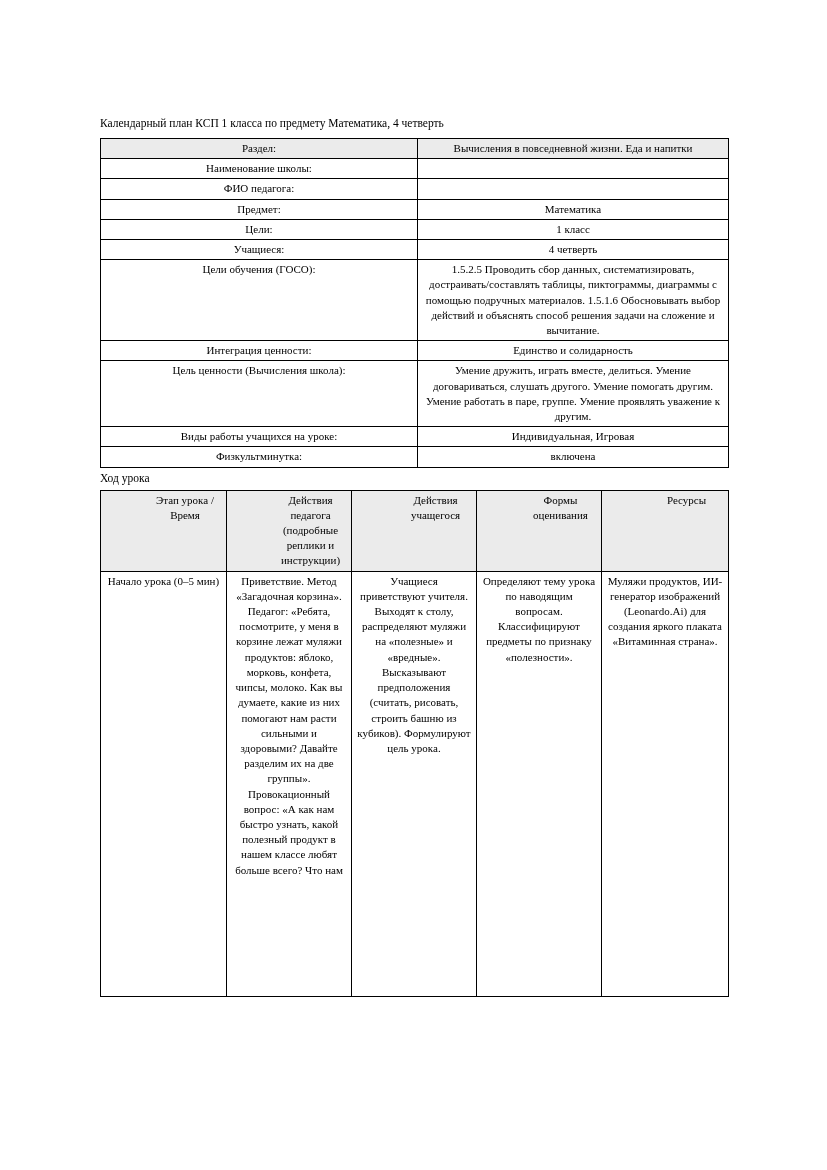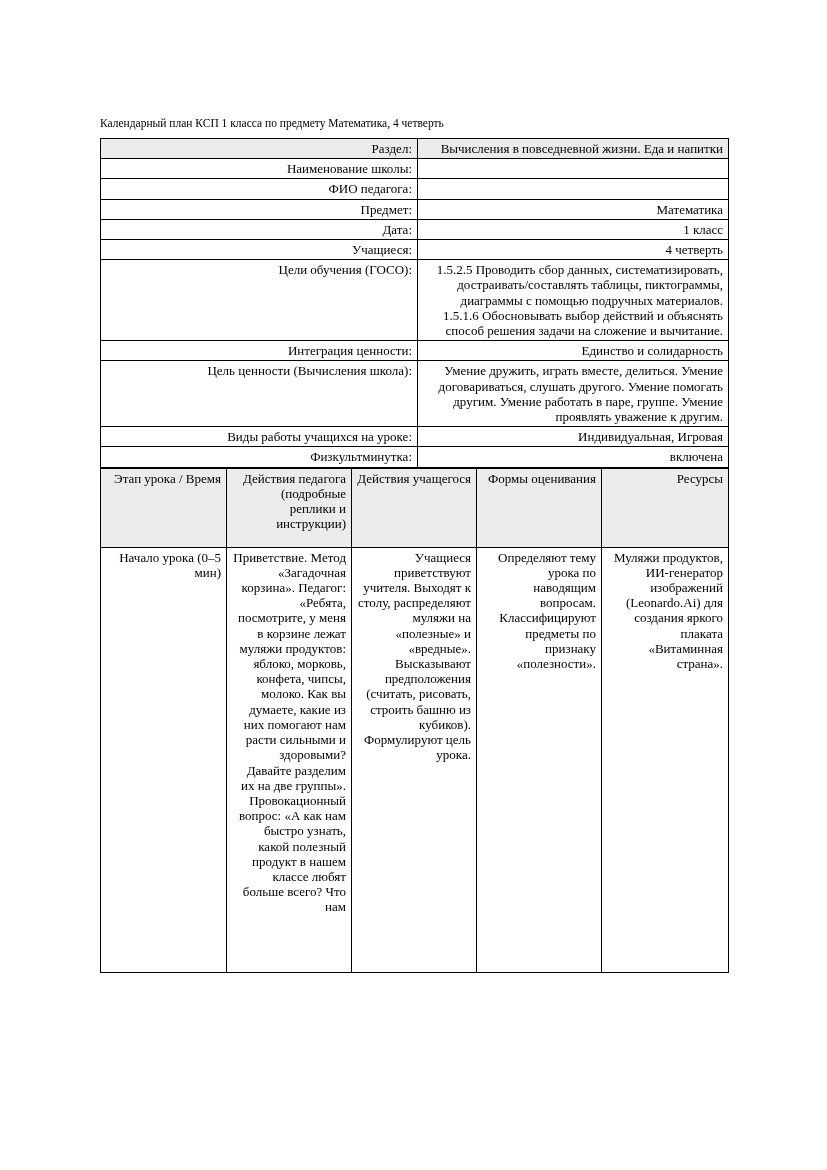--- a/index.html
+++ b/index.html
@@ -36,42 +36,43 @@
   table {
     border-collapse: collapse;
     table-layout: fixed;
     width: 628px;
     border: 1px solid #000000;
   }
   table td, table th {
     border: 1px solid #000000;
     vertical-align: top;
     padding: 2px 5px 2px 5px;
-    font-size: 13px;
+    font-size: 11px;
     line-height: 15.2px;
     font-weight: normal;
-    text-align: right;
+    text-align: center;
     word-wrap: break-word;
     overflow-wrap: break-word;
   }
   
   .info-table col.c-label { width: 317px; }
   .info-table col.c-value { width: 311px; }
   .info-table tr.shaded td {
     background: #ebebeb;
   }
   
   .flow-table col.f1 { width: 126px; }
   .flow-table col.f2 { width: 125px; }
   .flow-table col.f3 { width: 125px; }
   .flow-table col.f4 { width: 125px; }
   .flow-table col.f5 { width: 127px; }
   .flow-table thead td {
     background: #ebebeb;
     height: 74px;
+    padding-left: 48px;
   }
   .flow-table tbody td {
     height: 420px;
   }
 </style>
 </head>
 <body>
 
 <div class="page">
 
@@ -93,21 +94,21 @@
         </tr>
         <tr>
           <td>ФИО педагога:</td>
           <td></td>
         </tr>
         <tr>
           <td>Предмет:</td>
           <td>Математика</td>
         </tr>
         <tr>
-          <td>Дата:</td>
+          <td>Цели:</td>
           <td>1 класс</td>
         </tr>
         <tr>
           <td>Учащиеся:</td>
           <td>4 четверть</td>
         </tr>
         <tr>
           <td>Цели обучения (ГОСО):</td>
           <td>1.5.2.5 Проводить сбор данных, систематизировать, достраивать/составлять таблицы, пиктограммы, диаграммы с помощью подручных материалов. 1.5.1.6 Обосновывать выбор действий и объяснять способ решения задачи на сложение и вычитание.</td>
         </tr>
@@ -123,20 +124,21 @@
           <td>Виды работы учащихся на уроке:</td>
           <td>Индивидуальная, Игровая</td>
         </tr>
         <tr>
           <td>Физкультминутка:</td>
           <td>включена</td>
         </tr>
       </tbody>
   </table>
 
+  <div class="section-label">Ход урока</div>
 
   <table class="flow-table">
     <colgroup>
       <col class="f1">
       <col class="f2">
       <col class="f3">
       <col class="f4">
       <col class="f5">
     </colgroup>
     <thead>

